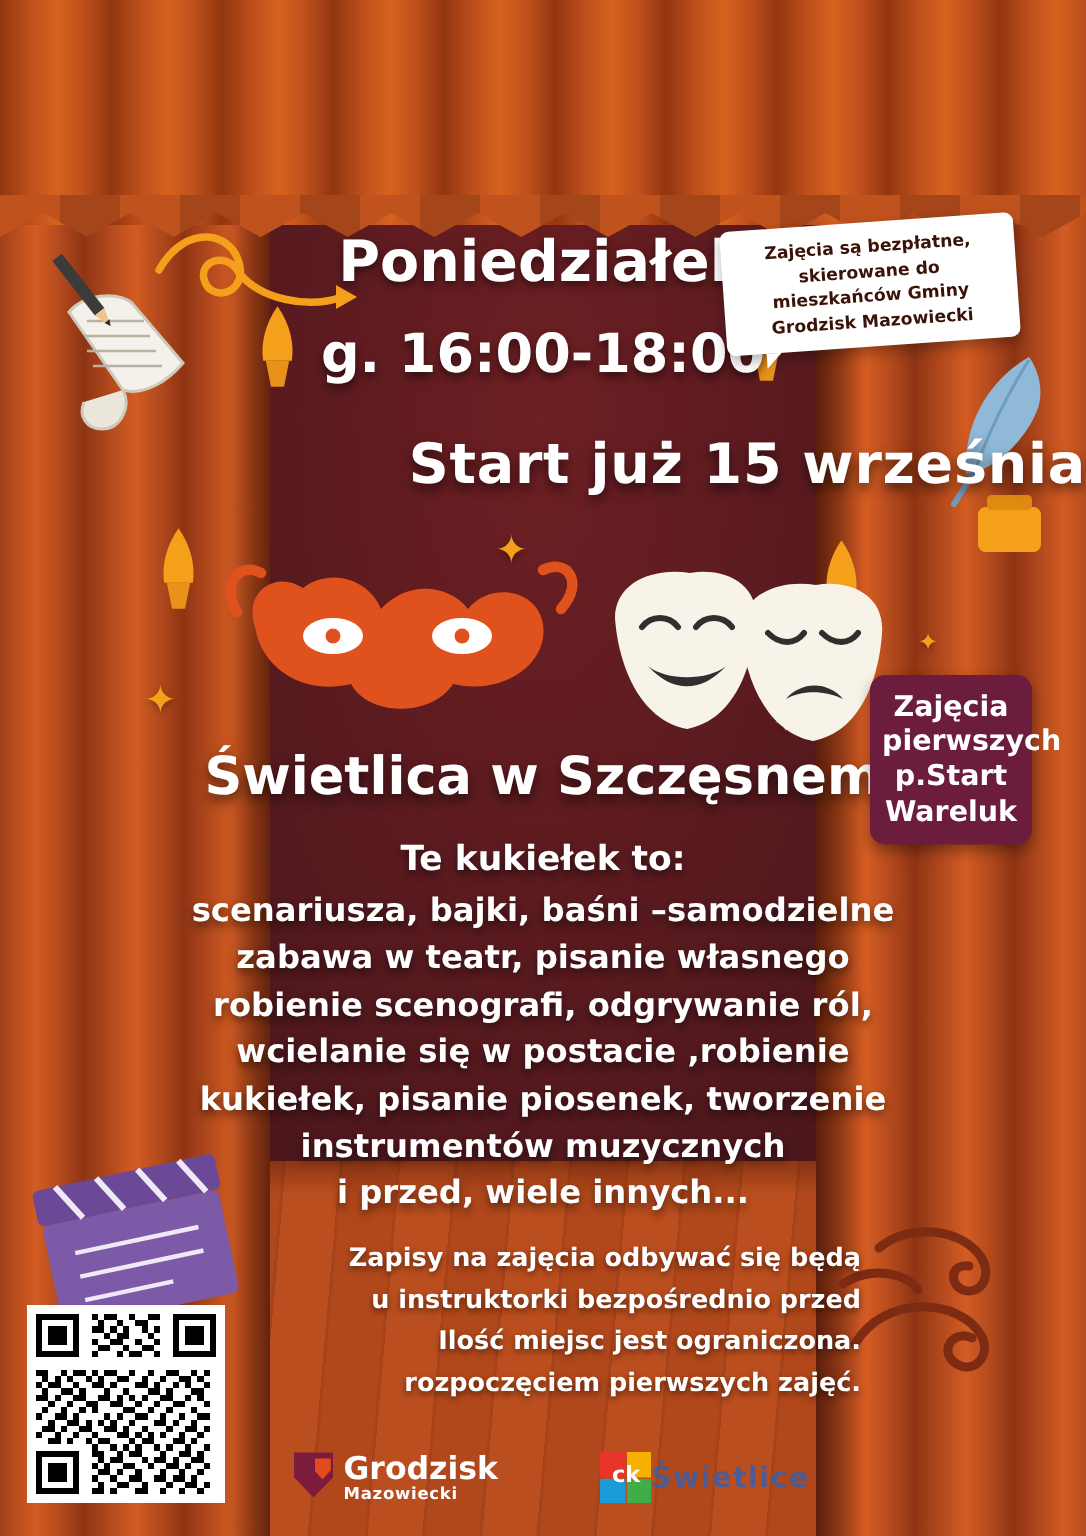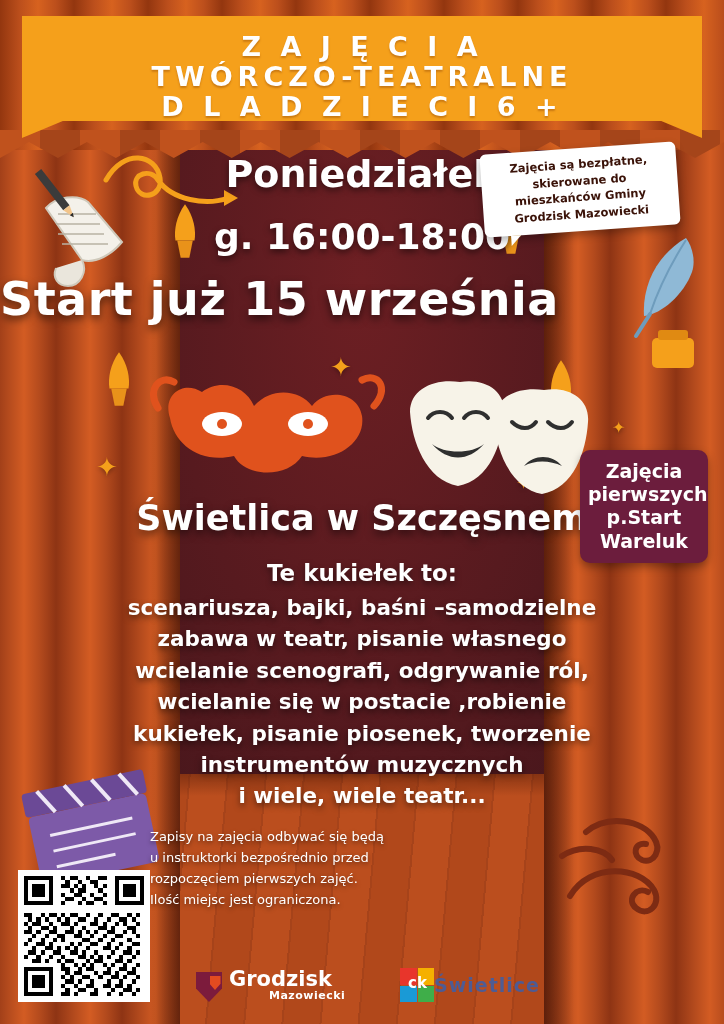--- a/index.html
+++ b/index.html
@@ -91,22 +91,22 @@
     position: absolute; top: 152px; left: 0; right: 0; text-align: center;
     color: #fff; font-weight: 800; font-size: 38px; line-height: 1.18;
     text-shadow: 0 3px 6px rgba(0,0,0,.5);
   }
   .hours {
     position: absolute; top: 216px; left: 0; right: 0; text-align: center;
     color: #fff; font-weight: 800; font-size: 36px;
     text-shadow: 0 3px 6px rgba(0,0,0,.5);
   }
   .start {
-    position: absolute; top: 272px; left: 0; right: 0; text-align: left;
-    color: #fff; font-weight: 800; font-size: 46px; letter-spacing: .5px;
+    position: absolute; top: 288px; left: 0; right: 0; text-align: right;
+    color: #fff; font-weight: 800; font-size: 37px; letter-spacing: .5px;
     text-shadow: 0 4px 8px rgba(0,0,0,.55);
   }
   .venue {
     position: absolute; top: 498px; left: 0; right: 0; text-align: center;
     color: #fff; font-weight: 800; font-size: 35px;
     text-shadow: 0 4px 8px rgba(0,0,0,.55);
   }
   
   .note-free {
     position: absolute; top: 148px; left: 482px; width: 196px;
@@ -115,64 +115,64 @@
     text-align: center; box-shadow: 0 4px 9px rgba(0,0,0,.3);
     transform: rotate(-4deg);
   }
   .note-free:after {
     content:""; position:absolute; left: 26px; bottom: -10px;
     border-width: 10px 10px 0 0; border-style: solid;
     border-color: #fff transparent transparent transparent;
   }
   
   .instructor {
-    position: absolute; top: 450px; left: 580px; width: 128px;
+    position: absolute; top: 450px; left: 580px; width: 108px;
     background: #6c1d3d; color: #fff; border-radius: 10px;
     padding: 10px 8px; text-align: center; font-size: 19px; font-weight: 700;
     line-height: 1.22; box-shadow: 0 4px 9px rgba(0,0,0,.35);
   }
   
   .act-head {
     position: absolute; top: 560px; left: 0; right: 0; text-align: center;
     color: #fff; font-weight: 800; font-size: 23px;
     text-shadow: 0 3px 6px rgba(0,0,0,.5);
   }
   .act-body {
     position: absolute; top: 592px; left: 60px; right: 60px; text-align: center;
     color: #fff; font-weight: 800; font-size: 21.5px; line-height: 1.46;
     text-shadow: 0 3px 6px rgba(0,0,0,.5);
   }
   
   .enroll {
-    position: absolute; top: 826px; left: 150px; right: 150px; text-align: left;
-    color: #fff; font-weight: 400; font-size: 13px; line-height: 1.62;
+    position: absolute; top: 826px; left: 150px; right: 150px; text-align: right;
+    color: #fff; font-weight: 700; font-size: 17px; line-height: 1.62;
     text-shadow: 0 2px 4px rgba(0,0,0,.5);
   }
   
   .qr {
     position: absolute; left: 18px; bottom: 22px; width: 132px; height: 132px;
     background: #fff; padding: 6px;
   }
   .qr-inner { width: 100%; height: 100%; }
   
   .logo-grodzisk {
-    position: absolute; left: 196px; bottom: 22px; display: flex; align-items: flex-end; gap: 7px;
+    position: absolute; left: 196px; bottom: 22px; display: flex; align-items: flex-start; gap: 7px;
   }
   .logo-grodzisk .mark {
     width: 26px; height: 30px; background:#7c1b3c;
     clip-path: polygon(0 0, 100% 0, 100% 55%, 50% 100%, 0 55%);
     position: relative;
   }
   .logo-grodzisk .mark:after{
     content:""; position:absolute; left:52%; top:4px; width:11px; height:14px; background:#e24b20;
     clip-path: polygon(0 0,100% 0,100% 55%,50% 100%,0 55%);
   }
   .logo-grodzisk .txt { color:#fff; line-height:1.05; }
   .logo-grodzisk .t1 { font-size: 21px; font-weight: 800; }
-  .logo-grodzisk .t2 { font-size: 11px; font-weight: 600; letter-spacing:.5px;margin-left:40px;}
+  .logo-grodzisk .t2 { font-size: 11px; font-weight: 600; letter-spacing:.5px;}
   .logo-ck {
     position: absolute; left: 400px; bottom: 22px; display:flex; align-items:center; gap:0;
   }
   .ck-squares { width: 34px; height: 34px; display:grid; grid-template-columns:1fr 1fr; grid-template-rows:1fr 1fr; gap:1px;}
   .ck-squares div:nth-child(1){background:#e8352b;}
   .ck-squares div:nth-child(2){background:#f5b000;}
   .ck-squares div:nth-child(3){background:#1a9ad6;}
   .ck-squares div:nth-child(4){background:#3fae49;}
   .ck-word { position:absolute; left:8px; top:6px; color:#fff; font-weight:800; font-size:15px; }
   .ck-label { color:#3d5fa8; font-size:19px; font-weight:700; letter-spacing:1px; opacity:.85; }
@@ -301,57 +301,52 @@
       </g>
     </g>
   </svg>
 
   <svg class="prop swirl-prop" viewBox="0 0 150 150">
     <path d="M20 110 C40 76 90 80 104 104 C112 118 98 132 86 122 C76 114 86 100 98 106" fill="none" stroke="#7d2b13" stroke-width="6" stroke-linecap="round"></path>
     <path d="M36 46 C58 28 92 34 104 52 C112 64 104 78 92 74 C82 70 84 56 96 58" fill="none" stroke="#7d2b13" stroke-width="6" stroke-linecap="round"></path>
     <path d="M12 70 C30 58 54 62 62 74" fill="none" stroke="#7d2b13" stroke-width="6" stroke-linecap="round"></path>
   </svg>
 
-  <div class="banner">
-    <div class="l1">Z A J Ę C I A</div>
-    <div class="l2">TWÓRCZO-TEATRALNE</div>
-    <div class="l3">D L A   D Z I E C I   6 +</div>
-  </div>
 
   <div class="content">
     <div class="weekday">Poniedziałek</div>
     <div class="hours">g. 16:00-18:00</div>
     <div class="start">Start już 15 września</div>
     <div class="venue">Świetlica w Szczęsnem</div>
 
     <div class="note-free">Zajęcia są bezpłatne, skierowane do mieszkańców Gminy Grodzisk Mazowiecki</div>
 
     <div class="instructor">
       <div>Zajęcia</div>
       <div>pierwszych</div>
       <div>p.Start</div>
       <div>Wareluk</div>
     </div>
 
     <div class="act-head">Te kukiełek to:</div>
     <div class="act-body">
       <div>scenariusza, bajki, baśni –samodzielne</div>
       <div>zabawa w teatr, pisanie własnego</div>
-      <div>wcielanie scenografi, odgrywanie ról,</div>
+      <div>robienie scenografi, odgrywanie ról,</div>
       <div>wcielanie się w postacie ,robienie</div>
       <div>kukiełek, pisanie piosenek, tworzenie</div>
       <div>instrumentów muzycznych</div>
-      <div>i wiele, wiele teatr...</div>
+      <div>i przed, wiele innych...</div>
     </div>
 
     <div class="enroll">
       <div>Zapisy na zajęcia odbywać się będą</div>
       <div>u instruktorki bezpośrednio przed</div>
+      <div>Ilość miejsc jest ograniczona.</div>
       <div>rozpoczęciem pierwszych zajęć.</div>
-      <div>Ilość miejsc jest ograniczona.</div>
     </div>
 
     <div class="qr">
       <svg class="qr-inner" viewBox="0 0 29 29" shape-rendering="crispEdges">
         <rect width="29" height="29" fill="#fff"></rect>
         <g fill="#000">
           <rect x="0" y="0" width="7" height="7"></rect>
             <rect x="1" y="1" width="5" height="5" fill="#fff"></rect>
             <rect x="2" y="2" width="3" height="3"></rect>
           <rect x="22" y="0" width="7" height="7"></rect>

